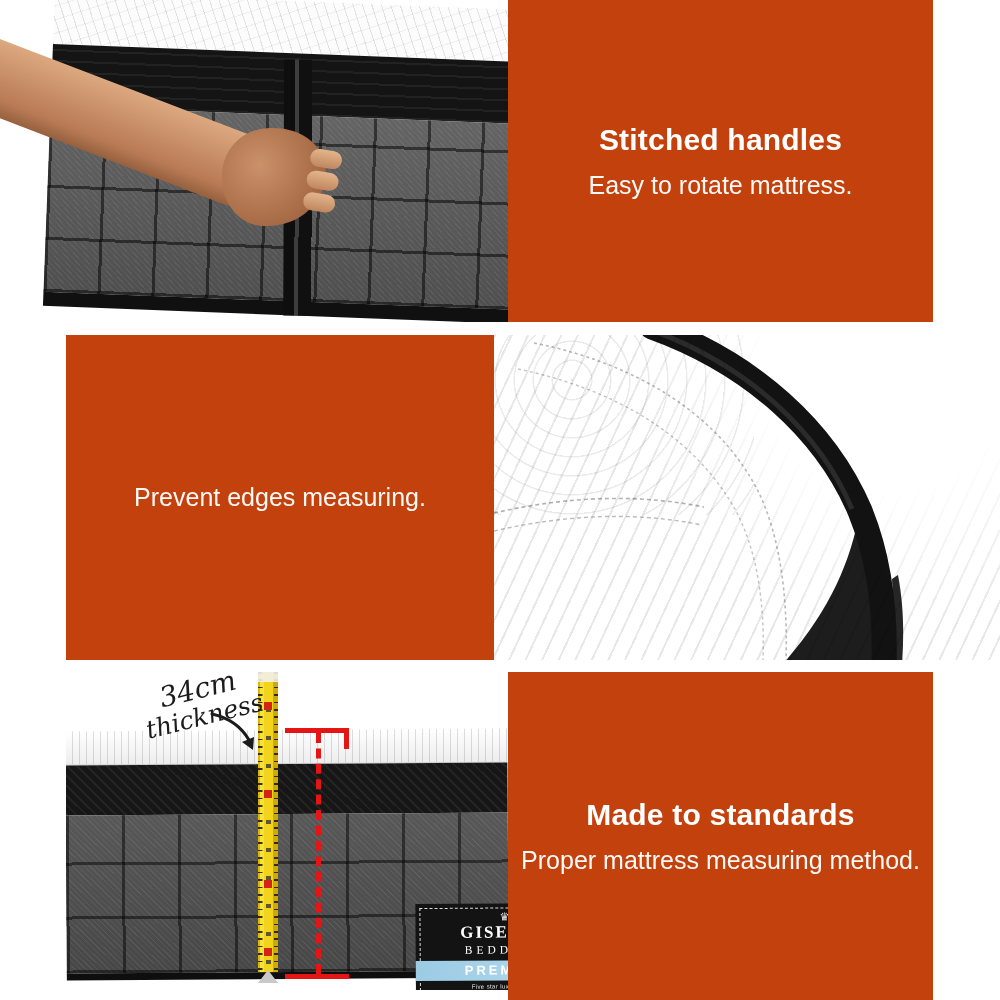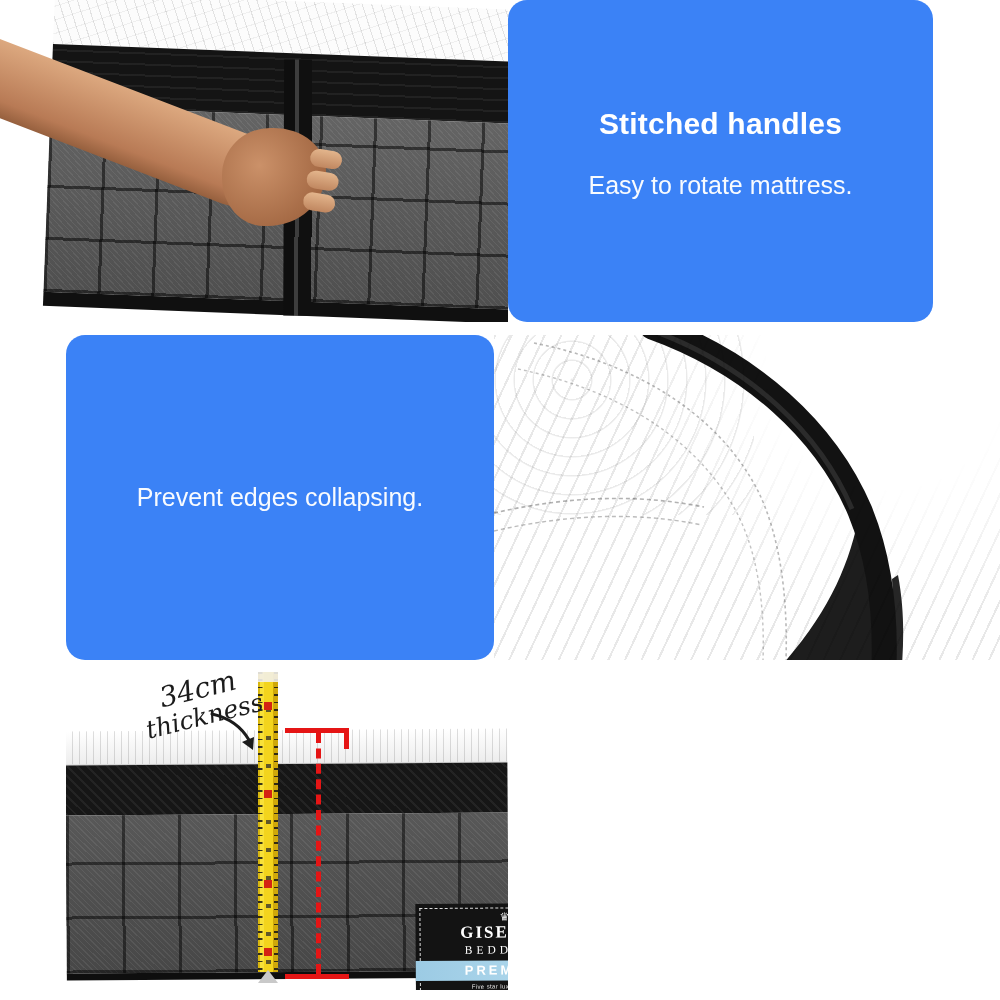--- a/index.html
+++ b/index.html
@@ -1,25 +1,25 @@
 <!DOCTYPE html>
 <html><head>
 <meta charset="utf-8">
 <style>
   html,body{margin:0;padding:0;background:#ffffff;}
   .canvas{position:relative;width:1000px;height:1000px;background:#fff;overflow:hidden;
           font-family:"Liberation Sans",sans-serif;}
   
-  .panel{position:absolute;background:#3b82f6;display:flex;flex-direction:column;
-         align-items:center;justify-content:center;text-align:center;border-radius:19px;}
+  .panel{position:absolute;background:#c2410c;display:flex;flex-direction:column;
+         align-items:center;justify-content:center;text-align:center;}
   #panel-1{left:508px;top:0;width:425px;height:322px;}
   #panel-2{left:66px;top:335px;width:428px;height:325px;}
   #panel-3{left:508px;top:672px;width:425px;height:328px;}
   .panel .hd{font-size:30px;font-weight:700;color:#ffffff;margin:0 0 14px;letter-spacing:.2px;}
-  .panel .sub{font-size:25px;font-weight:400;color:#ffffff;margin:16px;opacity:.97;}
+  .panel .sub{font-size:25px;font-weight:400;color:#ffffff;margin:0;opacity:.97;}
   
   .photo{position:absolute;overflow:hidden;background:#fff;}
   #photo-1{left:0;top:0;width:508px;height:322px;}
   .m1{position:absolute;left:55px;top:-8px;width:520px;height:360px;
       transform:rotate(2.2deg);transform-origin:0 0;}
   .m1-white{position:absolute;left:0;top:0;right:0;height:52px;background:
       repeating-linear-gradient(70deg,rgba(0,0,0,.10) 0 1px,transparent 1px 9px),
       repeating-linear-gradient(160deg,rgba(0,0,0,.05) 0 1px,transparent 1px 13px),#fcfcfc;}
   .m1-black{position:absolute;left:0;top:52px;right:0;height:62px;background:
       repeating-linear-gradient(0deg,rgba(255,255,255,.06) 0 2px,transparent 2px 11px),#141414;}
@@ -123,21 +123,21 @@
         <span></span>
       </div>
   </div>
 
   <div class="panel" id="panel-1">
     <h2 class="hd">Stitched handles</h2>
     <p class="sub">Easy to rotate mattress.</p>
   </div>
 
   <div class="panel" id="panel-2">
-    <p class="sub">Prevent edges collapsing.</p>
+    <p class="sub">Prevent edges measuring.</p>
   </div>
 
   <div class="photo" id="photo-2">
     <div class="ribs"></div>
     <div class="hexes"></div>
     <svg width="506" height="325" viewBox="0 0 506 325">
       <path d="M 40 8 C 140 28 225 78 265 158 C 285 200 294 258 292 325" fill="none" stroke="#b9b9b9" stroke-width="1.6" stroke-dasharray="3 3"></path>
       <path d="M 24 34 C 120 54 200 100 242 176 C 262 214 271 264 269 325" fill="none" stroke="#c3c3c3" stroke-width="1.4" stroke-dasharray="3 3"></path>
       <path d="M 0 178 C 70 162 140 158 210 172" fill="none" stroke="#b2b2b2" stroke-width="1.6" stroke-dasharray="4 3"></path>
       <path d="M 0 196 C 70 180 140 176 208 190" fill="none" stroke="#bcbcbc" stroke-width="1.4" stroke-dasharray="4 3"></path>
@@ -181,14 +181,18 @@
     <div class="note">
       <div class="l1">34cm</div>
       <div class="l2">thickness</div>
     </div>
     <svg class="note-arrow" width="60" height="48" viewBox="0 0 60 48">
       <path d="M 8 6 C 26 10 38 20 45 32" fill="none" stroke="#1b1b1b" stroke-width="3" stroke-linecap="round"></path>
       <polygon points="49,42 38,34 50,29" fill="#1b1b1b"></polygon>
     </svg>
   </div>
 
+  <div class="panel" id="panel-3">
+    <h2 class="hd">Made to standards</h2>
+    <p class="sub">Proper mattress measuring method.</p>
+  </div>
 
 </div>
 
 </body></html>

